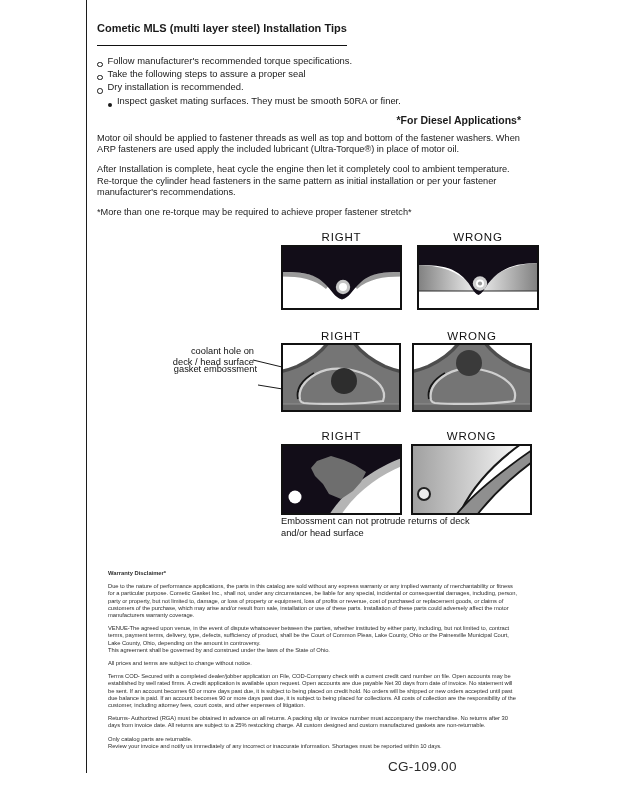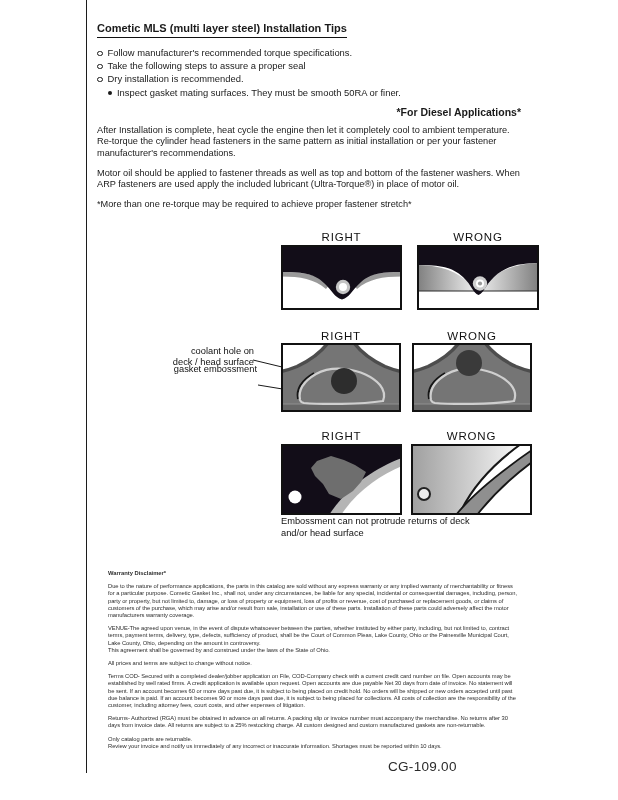--- a/index.html
+++ b/index.html
@@ -5,23 +5,23 @@
   html,body{margin:0;padding:0;}
   body{
     width:618px;height:800px;position:relative;background:#ffffff;
     font-family:"Liberation Sans", sans-serif;color:#1a1a1a;
     -webkit-font-smoothing:antialiased;overflow:hidden;
   }
   .rule{position:absolute;left:86px;top:0;width:1px;height:773px;background:#1c1c1c;}
   
   .content-top{position:absolute;left:97px;top:21px;width:424px;}
   h1.title{font-size:11px;line-height:15px;margin:0 0 8px 0;font-weight:bold;}
-  h1.title span{display:inline-block;border-bottom:1.5px solid #111;padding-bottom:1px;}
+  h1.title span{display:inline-block;border-bottom:1.5px solid #111;padding-bottom:9px;}
   .bullets{margin:0;}
-  .b-row{display:flex;align-items:flex-start;line-height:13.2px;font-size:9.4px;}
+  .b-row{display:flex;align-items:flex-end;line-height:13.2px;font-size:9.4px;}
   .b-row .mk{flex:0 0 auto;margin:4.5px 5px 0 0;}
   .mk-o{width:3.5px;height:3.5px;border:1px solid #1a1a1a;border-radius:50%;background:#fff;}
   .mk-f{width:4px;height:4px;border-radius:50%;background:#1a1a1a;margin-top:5px !important;}
   .b-sub{margin-left:11px;}
   h2.diesel{font-size:10.5px;font-weight:bold;margin:7px 0 6px 0;line-height:13px;text-align:right;}
   .para{font-size:9.2px;line-height:11.6px;margin:0 0 8px 0;}
   .para:last-child{margin-bottom:0;}
   
   .diagrams{position:absolute;left:0;top:0;width:618px;height:684px;margin-left:44px;}
   .dw-label{position:absolute;font-size:11.5px;letter-spacing:0.8px;color:#111;text-align:center;}
@@ -58,22 +58,22 @@
       <span class="mk mk-o"></span>
       <span>Dry installation is recommended.</span>
     </div>
     <div class="b-row b-sub">
       <span class="mk mk-f"></span>
       <span>Inspect gasket mating surfaces.  They must be smooth 50RA or finer.</span>
     </div>
   </div>
 
   <h2 class="diesel">*For Diesel Applications*</h2>
+  <p class="para">Motor oil should be applied to fastener threads as well as top and bottom of the fastener washers. When ARP fasteners are used apply the included lubricant (Ultra-Torque®) in place of motor oil.</p>
   <p class="para">After Installation is complete, heat cycle the engine then let it completely cool to ambient temperature. Re-torque the cylinder head fasteners in the same pattern as initial installation or per your fastener manufacturer's recommendations.</p>
-  <p class="para">Motor oil should be applied to fastener threads as well as top and bottom of the fastener washers. When ARP fasteners are used apply the included lubricant (Ultra-Torque®) in place of motor oil.</p>
   <p class="para">*More than one re-torque may be required to achieve proper fastener stretch*</p>
 </div>
 
 <div class="diagrams">
 
   <div class="dw-label" style="left:237px;top:231px;width:121px;">RIGHT</div>
   <div class="dw-label" style="left:373px;top:231px;width:122px;">WRONG</div>
 
   <div class="panel" style="left:237px;top:245px;">
     <svg width="121" height="65" viewBox="0 0 121 65">

